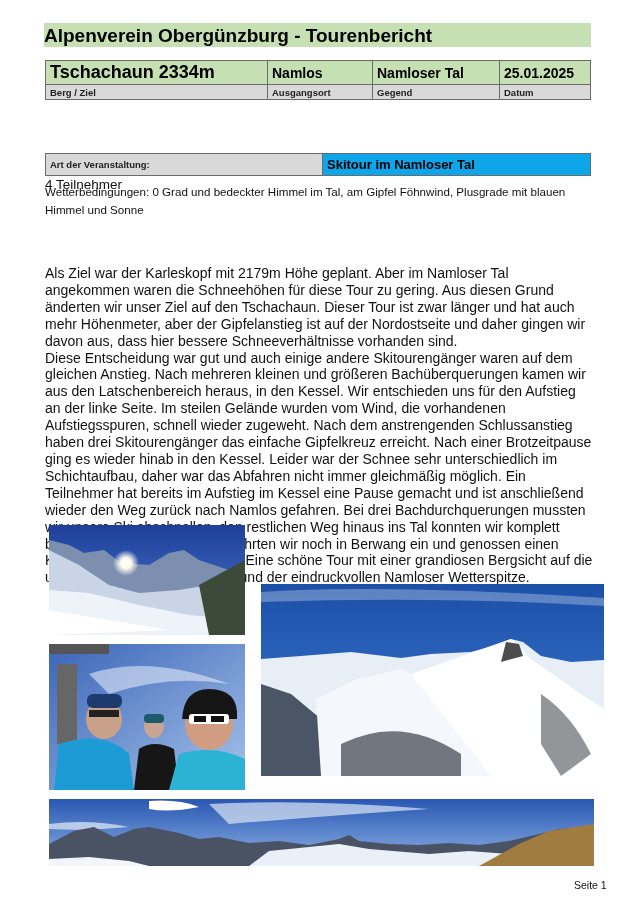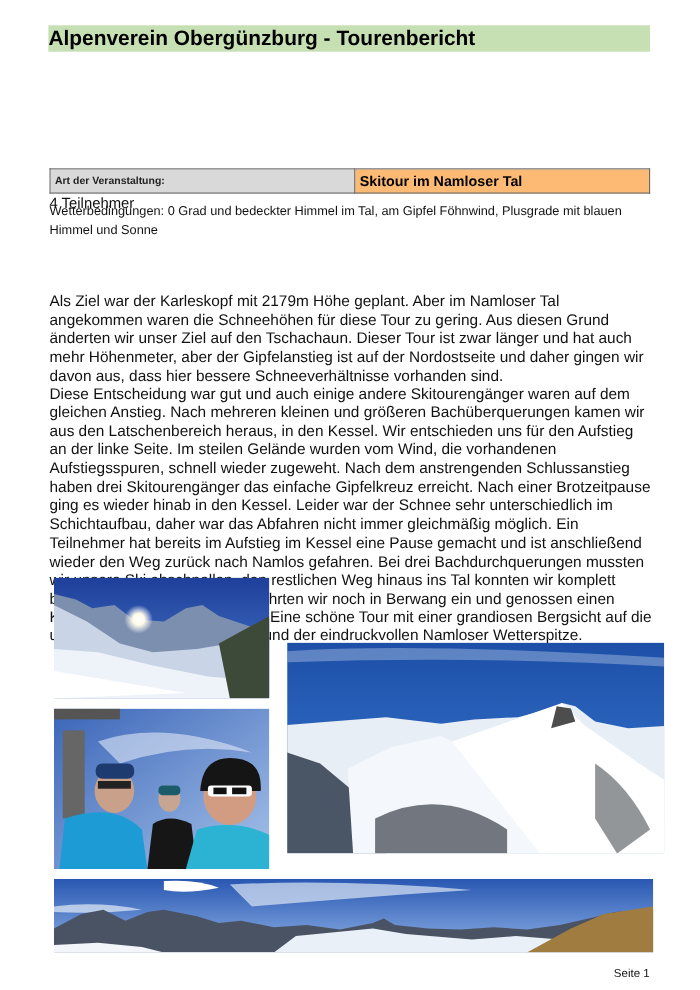--- a/index.html
+++ b/index.html
@@ -10,36 +10,48 @@
                line-height: 25px; color: #000; }
   table.info { position: absolute; left: 45px; top: 60px; width: 546px; border-collapse: collapse; }
   table.info td { border: 1.5px solid #6b6b6b; padding: 0 4px; }
   td.val { background: #c6e0b4; font-weight: bold; height: 23px; color: #000; }
   td.val.big { font-size: 18px; }
   td.val.mid { font-size: 14px; }
   td.lbl { background: #d9d9d9; font-size: 9.5px; font-weight: bold; height: 14px; color: #222; }
   table.event { position: absolute; left: 45px; top: 153px; width: 546px; border-collapse: collapse; }
   table.event td { border: 1.5px solid #6b6b6b; padding: 1px 4px; height: 19px; }
   td.ev-lbl { background: #d9d9d9; font-size: 9.5px; font-weight: bold; width: 268px; color: #222; }
-  td.ev-val { background: #fdba74; font-size: 13px; font-weight: bold; color: #000; }
+  td.ev-val { background: #0ea5e9; font-size: 13px; font-weight: bold; color: #000; }
   .participants { position: absolute; left: 45px; top: 177px; font-size: 13.5px; }
   .meta { position: absolute; left: 45px; top: 183px; width: 545px; font-size: 11.6px; line-height: 18px; }
   .report { position: absolute; left: 45px; top: 265px; width: 548px; font-size: 14px; line-height: 16.9px; }
   .report p { margin: 0; }
   .photo { position: absolute; overflow: hidden; }
   .photo svg { display: block; width: 100%; height: 100%; }
-  .page-num { position: absolute; left: 558px; top: 879px; font-size: 10.5px; }
+  .page-num { position: absolute; left: 574px; top: 879px; font-size: 10.5px; }
 </style>
 </head>
 <body>
 
 <div class="title-bar">Alpenverein Obergünzburg - Tourenbericht</div>
 
 <table class="info">
   <tbody>
+      <tr>
+    <td class="val big" style="width:213px">Tschachaun 2334m</td>
+    <td class="val mid" style="width:96px">Namlos</td>
+    <td class="val mid" style="width:118px">Namloser Tal</td>
+    <td class="val mid">25.01.2025</td>
+  </tr>
+  <tr>
+    <td class="lbl">Berg / Ziel</td>
+    <td class="lbl">Ausgangsort</td>
+    <td class="lbl">Gegend</td>
+    <td class="lbl">Datum</td>
+  </tr>
 </tbody>
   </table>
 
 <table class="event">
   <tbody>
       <tr>
     <td class="ev-lbl">Art der Veranstaltung:</td>
     <td class="ev-val">Skitour im Namloser Tal</td>
   </tr>
 </tbody>

